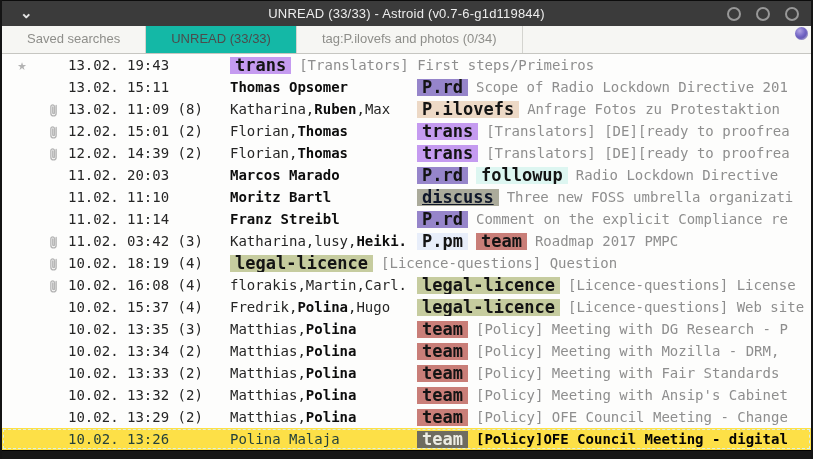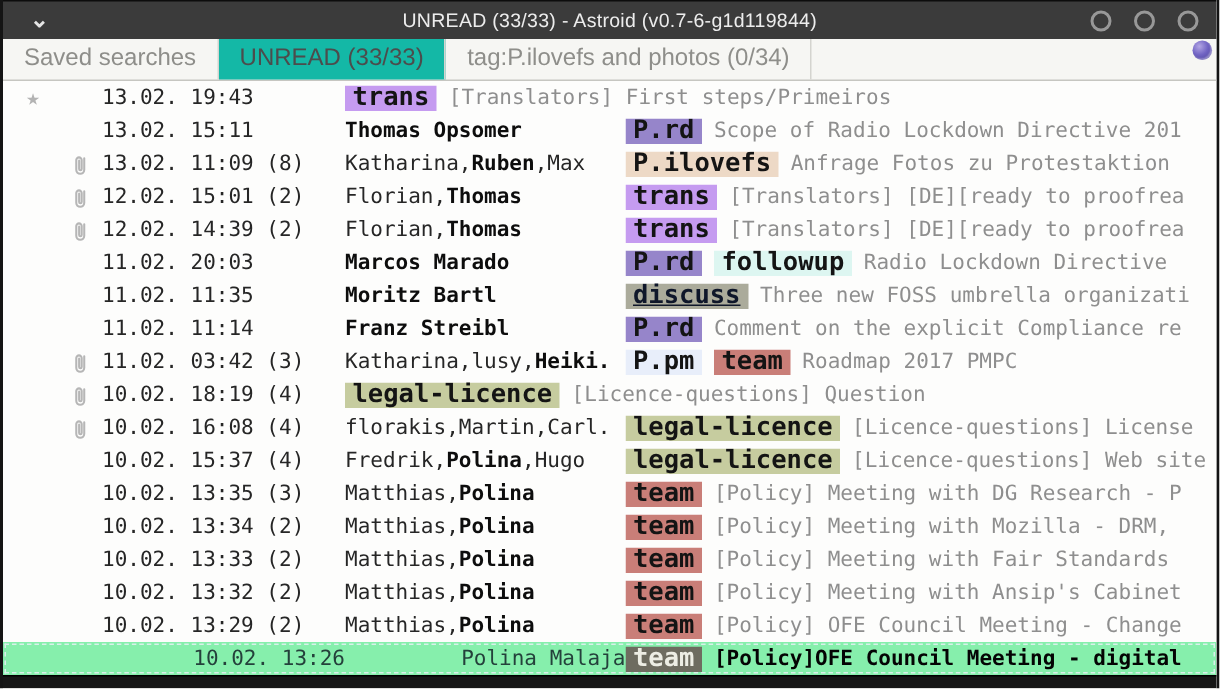--- a/index.html
+++ b/index.html
@@ -18,21 +18,21 @@
                 font-size:15px; font-weight:bold; }
   .tb-title { width:100%; text-align:center; letter-spacing:.2px; }
   .tb-controls { position:absolute; right:12px; top:6px; display:flex; gap:15px; }
   .tb-btn { width:14px; height:14px; border-radius:50%; border:2px solid #989898;
             background:#3b3b3b; }
 
   
   .tabbar { height:28px; background:#f6f6f3; border-bottom:1px solid #c6c6c1;
             display:flex; position:relative; flex:0 0 28px; }
   .tabs { display:flex; height:100%; }
-  .tab { padding:0 14px; line-height:26px; font-size:16px; color:#8e8e8a;
+  .tab { padding:0 25px; line-height:26px; font-size:13px; color:#8e8e8a;
          border-right:1px solid #d4d4cf; white-space:nowrap; }
   .tab.active { background:#14b8a6; color:#4c4c4c; }
   .globe { position:absolute; right:3px; top:1px; width:13px; height:13px;
            border-radius:50%;
            background:radial-gradient(circle at 35% 30%, #b3a6e4 0%, #7265c4 45%, #453a92 100%);
            box-shadow:inset -1px -1px 1px rgba(255,255,255,.35); }
 
   
   .list { flex:1; background:#fdfdfc; overflow:hidden; }
   .row { height:22px; display:flex; align-items:center; white-space:nowrap;
@@ -147,21 +147,21 @@
         <span class="c-auth"><span class="auth-b">Marcos Marado</span></span>
         <span class="c-main">
           <span class="tag" style="background: rgb(150, 133, 202); color: rgb(20, 20, 20);">P.rd</span>
           <span class="tag" style="background: rgb(221, 246, 241); color: rgb(20, 20, 20);">followup</span>
           <span class="subj">Radio Lockdown Directive</span>
         </span>
       </div>
       <div class="row">
         <span class="c-flag"></span>
         <span class="c-att"></span>
-        <span class="c-date">11.02. 11:35</span>
+        <span class="c-date">11.02. 11:10</span>
         <span class="c-auth"><span class="auth-b">Moritz Bartl</span></span>
         <span class="c-main">
           <span class="tag" style="background: rgb(171, 171, 155); color: #0f172a; text-decoration: underline;">discuss</span>
           <span class="subj">Three new FOSS umbrella organizati</span>
         </span>
       </div>
       <div class="row">
         <span class="c-flag"></span>
         <span class="c-att"></span>
         <span class="c-date">11.02. 11:14</span>
@@ -266,21 +266,21 @@
       <div class="row">
         <span class="c-flag"></span>
         <span class="c-att"></span>
         <span class="c-date">10.02. 13:29 (2)</span>
         <span class="c-auth"><span>Matthias,</span><span class="auth-b">Polina</span></span>
         <span class="c-main">
           <span class="tag" style="background: rgb(201, 126, 120); color: rgb(20, 20, 20);">team</span>
           <span class="subj">[Policy] OFE Council Meeting - Change</span>
         </span>
       </div>
-      <div class="row selected" style="background: #86efac; text-align: right;">
+      <div class="row selected" style="background: #fde047;">
         <span class="c-flag"></span>
         <span class="c-att"></span>
         <span class="c-date">10.02. 13:26</span>
         <span class="c-auth"><span>Polina Malaja</span></span>
         <span class="c-main">
           <span class="tag" style="background: rgb(110, 108, 96); color: rgb(237, 237, 228);">team</span>
           <span class="subj">[Policy]OFE Council Meeting - digital</span>
         </span>
       </div>
     </div>

